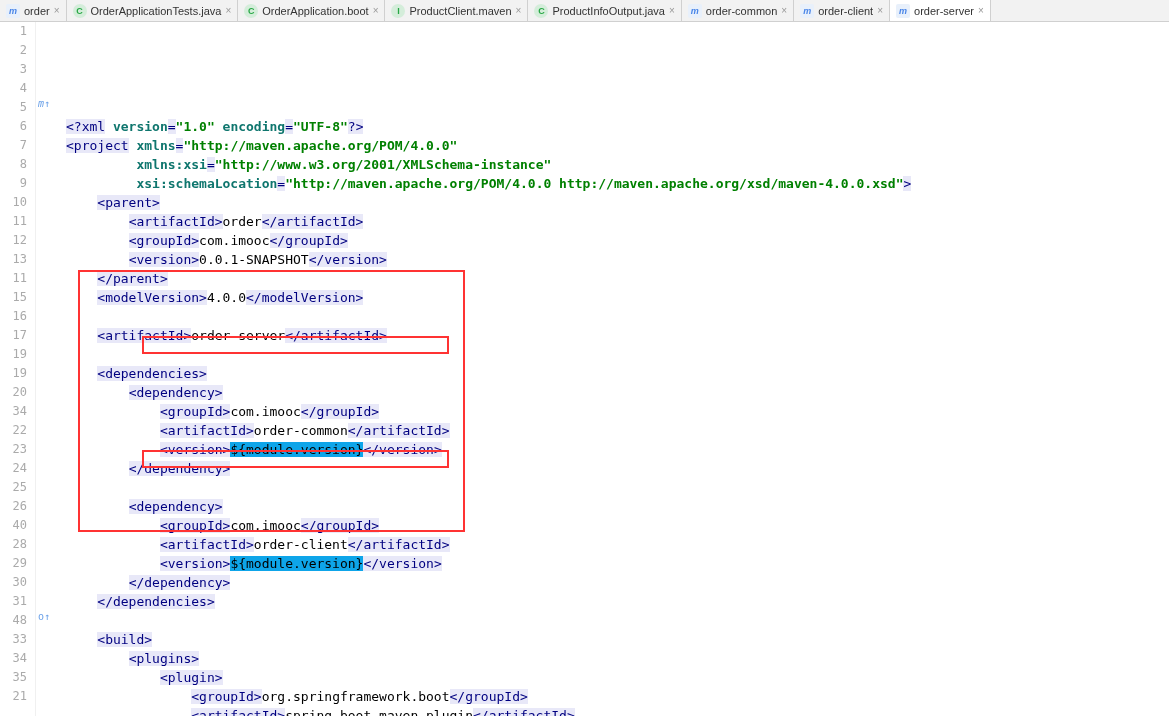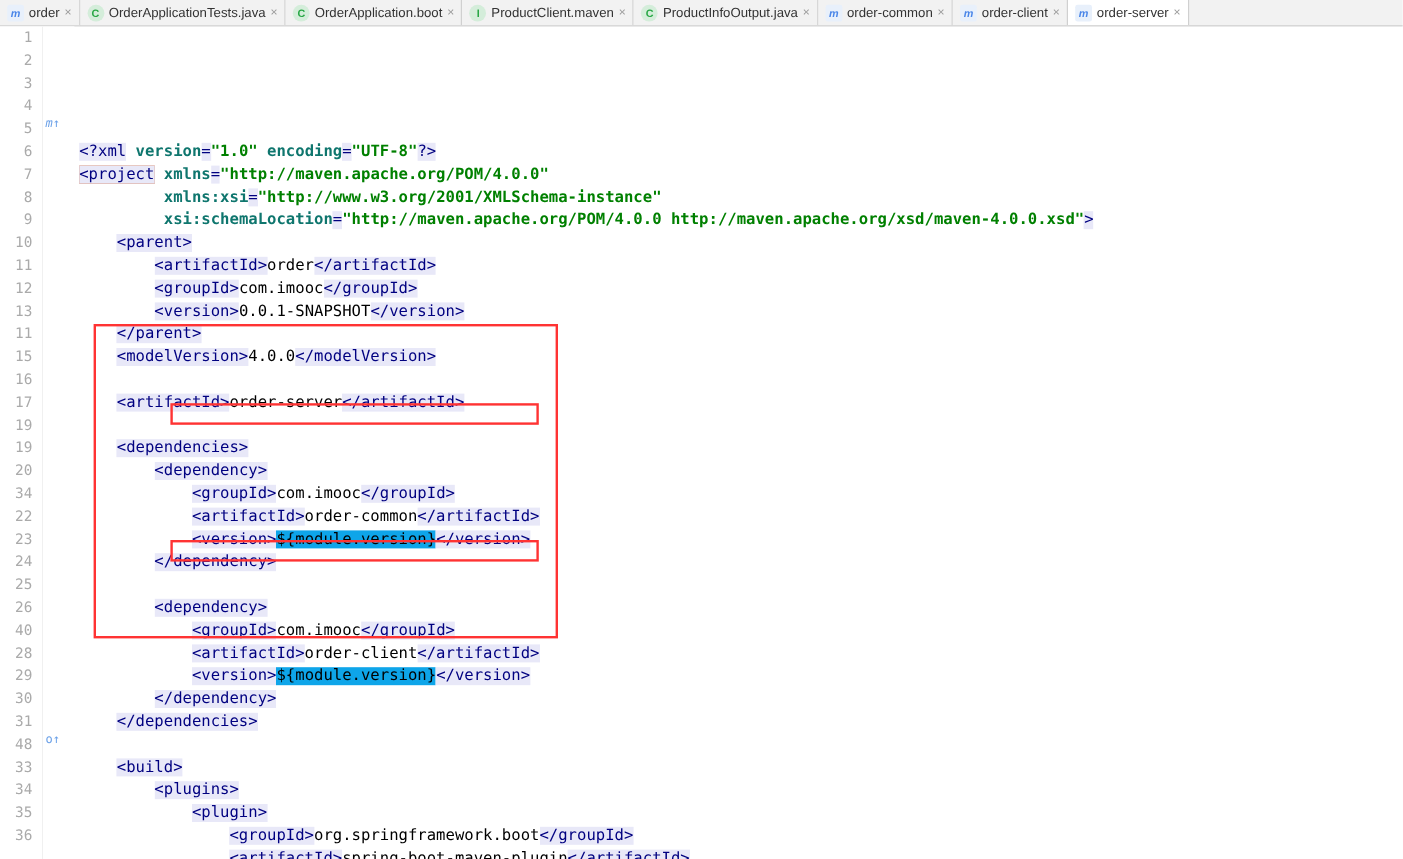--- a/index.html
+++ b/index.html
@@ -103,21 +103,21 @@
       <div class="gutter-line">26</div>
       <div class="gutter-line">40</div>
       <div class="gutter-line">28</div>
       <div class="gutter-line">29</div>
       <div class="gutter-line">30</div>
       <div class="gutter-line">31</div>
       <div class="gutter-line">48</div>
       <div class="gutter-line">33</div>
       <div class="gutter-line">34</div>
       <div class="gutter-line">35</div>
-      <div class="gutter-line">36</div>
+      <div class="gutter-line">21</div>
     </div>
   <div class="marks">
     <span class="mark" style="top:76px;left:2px;color:#6aa0e8;font-style:italic;">m↑</span>
     <span class="mark" style="top:589px;left:2px;color:#6aa0e8;">o↑</span>
   </div>
   <div class="code" id="code">
     <div class="red-box" style="top:248px; left:16px; width:387px; height:262px;"></div>
     <div class="red-box" style="top:314px; left:80px; width:307px; height:18px;"></div>
     <div class="red-box" style="top:428px; left:80px; width:307px; height:18px;"></div>
   <div class="code-line"><span class="tag">&lt;?xml</span> <span class="attr-name">version</span><span class="tag">=</span><span class="attr-val">"1.0"</span> <span class="attr-name">encoding</span><span class="tag">=</span><span class="attr-val">"UTF-8"</span><span class="tag">?&gt;</span></div><div class="code-line"><span class="sel"><span class="tag">&lt;project</span></span> <span class="attr-name">xmlns</span><span class="tag">=</span><span class="attr-val">"http://maven.apache.org/POM/4.0.0"</span></div><div class="code-line">         <span class="attr-name">xmlns:xsi</span><span class="tag">=</span><span class="attr-val">"http://www.w3.org/2001/XMLSchema-instance"</span></div><div class="code-line">         <span class="attr-name">xsi:schemaLocation</span><span class="tag">=</span><span class="attr-val">"http://maven.apache.org/POM/4.0.0 http://maven.apache.org/xsd/maven-4.0.0.xsd"</span><span class="tag">&gt;</span></div><div class="code-line">    <span class="tag">&lt;parent&gt;</span></div><div class="code-line">        <span class="tag">&lt;artifactId&gt;</span><span class="txt">order</span><span class="tag">&lt;/artifactId&gt;</span></div><div class="code-line">        <span class="tag">&lt;groupId&gt;</span><span class="txt">com.imooc</span><span class="tag">&lt;/groupId&gt;</span></div><div class="code-line">        <span class="tag">&lt;version&gt;</span><span class="txt">0.0.1-SNAPSHOT</span><span class="tag">&lt;/version&gt;</span></div><div class="code-line">    <span class="tag">&lt;/parent&gt;</span></div><div class="code-line">    <span class="tag">&lt;modelVersion&gt;</span><span class="txt">4.0.0</span><span class="tag">&lt;/modelVersion&gt;</span></div><div class="code-line"></div><div class="code-line">    <span class="tag">&lt;artifactId&gt;</span><span class="txt">order-server</span><span class="tag">&lt;/artifactId&gt;</span></div><div class="code-line"></div><div class="code-line">    <span class="tag">&lt;dependencies&gt;</span></div><div class="code-line">        <span class="tag">&lt;dependency&gt;</span></div><div class="code-line">            <span class="tag">&lt;groupId&gt;</span><span class="txt">com.imooc</span><span class="tag">&lt;/groupId&gt;</span></div><div class="code-line">            <span class="tag">&lt;artifactId&gt;</span><span class="txt">order-common</span><span class="tag">&lt;/artifactId&gt;</span></div><div class="code-line">            <span class="tag">&lt;version&gt;</span><span class="expr">${module.version}</span><span class="tag">&lt;/version&gt;</span></div><div class="code-line">        <span class="tag">&lt;/dependency&gt;</span></div><div class="code-line"></div><div class="code-line">        <span class="tag">&lt;dependency&gt;</span></div><div class="code-line">            <span class="tag">&lt;groupId&gt;</span><span class="txt">com.imooc</span><span class="tag">&lt;/groupId&gt;</span></div><div class="code-line">            <span class="tag">&lt;artifactId&gt;</span><span class="txt">order-client</span><span class="tag">&lt;/artifactId&gt;</span></div><div class="code-line">            <span class="tag">&lt;version&gt;</span><span class="expr">${module.version}</span><span class="tag">&lt;/version&gt;</span></div><div class="code-line">        <span class="tag">&lt;/dependency&gt;</span></div><div class="code-line">    <span class="tag">&lt;/dependencies&gt;</span></div><div class="code-line"></div><div class="code-line">    <span class="tag">&lt;build&gt;</span></div><div class="code-line">        <span class="tag">&lt;plugins&gt;</span></div><div class="code-line">            <span class="tag">&lt;plugin&gt;</span></div><div class="code-line">                <span class="tag">&lt;groupId&gt;</span><span class="txt">org.springframework.boot</span><span class="tag">&lt;/groupId&gt;</span></div><div class="code-line">                <span class="tag">&lt;artifactId&gt;</span><span class="txt">spring-boot-maven-plugin</span><span class="tag">&lt;/artifactId&gt;</span></div></div>

